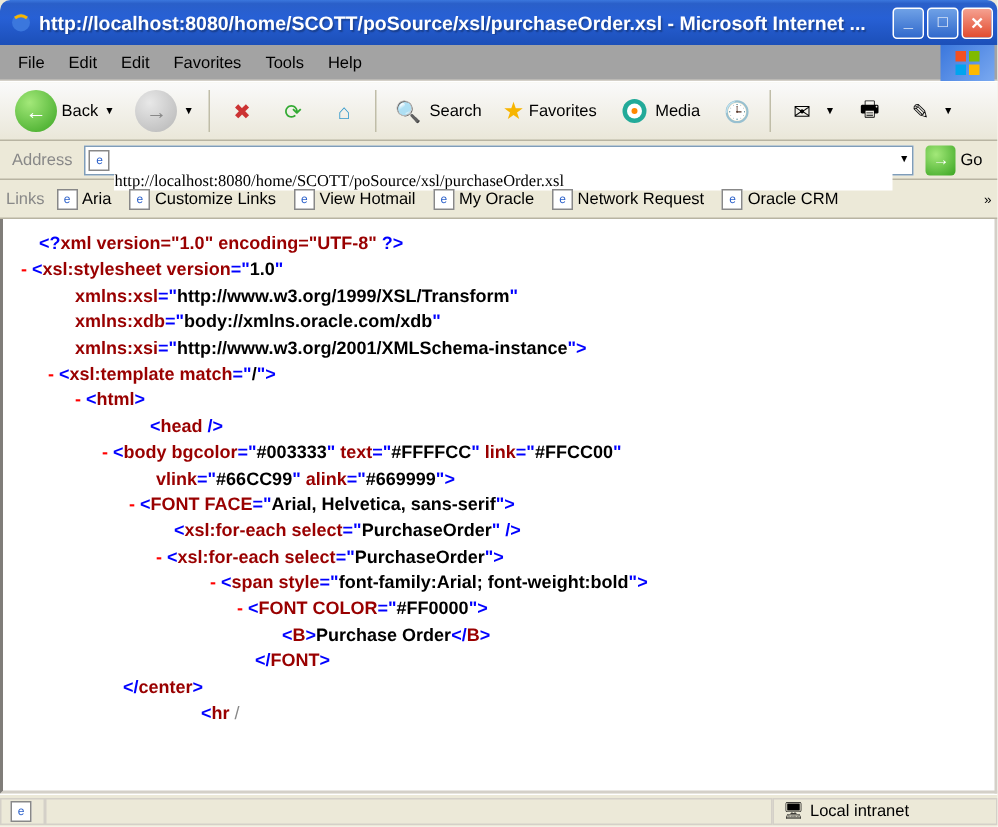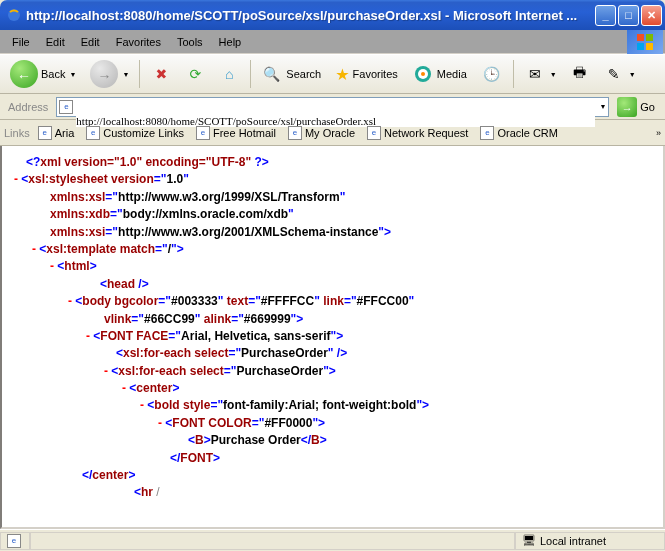--- a/index.html
+++ b/index.html
@@ -149,21 +149,21 @@
   <span class="lnk">
       <span class="pgicon">e</span>
       <span>Aria</span>
     </span>
   <span class="lnk">
       <span class="pgicon">e</span>
       <span>Customize Links</span>
     </span>
   <span class="lnk">
       <span class="pgicon">e</span>
-      <span>Free Hotmail</span>
+      <span>View Hotmail</span>
     </span>
   <span class="lnk">
       <span class="pgicon">e</span>
       <span>My Oracle</span>
     </span>
   <span class="lnk">
       <span class="pgicon">e</span>
       <span>Network Request</span>
     </span>
   <span class="lnk">
@@ -181,22 +181,21 @@
 <div style="margin-left:24px"><span class="r">xmlns:xdb</span><span class="b">="</span><span class="k">body://xmlns.oracle.com/xdb</span><span class="b">"</span></div>
 <div style="margin-left:24px"><span class="r">xmlns:xsi</span><span class="b">="</span><span class="k">http://www.w3.org/2001/XMLSchema-instance</span><span class="b">"&gt;</span></div>
 <div style="margin-left:6px"><span class="tg">- </span><span class="b">&lt;</span><span class="r">xsl:template match</span><span class="b">="</span><span class="k">/</span><span class="b">"&gt;</span></div>
 <div style="margin-left:24px"><span class="tg">- </span><span class="b">&lt;</span><span class="r">html</span><span class="b">&gt;</span></div>
 <div style="margin-left:74px"><span class="b">&lt;</span><span class="r">head</span><span class="b"> /&gt;</span></div>
 <div style="margin-left:42px"><span class="tg">- </span><span class="b">&lt;</span><span class="r">body bgcolor</span><span class="b">="</span><span class="k">#003333</span><span class="b">" </span><span class="r">text</span><span class="b">="</span><span class="k">#FFFFCC</span><span class="b">" </span><span class="r">link</span><span class="b">="</span><span class="k">#FFCC00</span><span class="b">"</span></div>
 <div style="margin-left:78px"><span class="r">vlink</span><span class="b">="</span><span class="k">#66CC99</span><span class="b">" </span><span class="r">alink</span><span class="b">="</span><span class="k">#669999</span><span class="b">"&gt;</span></div>
 <div style="margin-left:60px"><span class="tg">- </span><span class="b">&lt;</span><span class="r">FONT FACE</span><span class="b">="</span><span class="k">Arial, Helvetica, sans-serif</span><span class="b">"&gt;</span></div>
 <div style="margin-left:90px"><span class="b">&lt;</span><span class="r">xsl:for-each select</span><span class="b">="</span><span class="k">PurchaseOrder</span><span class="b">" /&gt;</span></div>
 <div style="margin-left:78px"><span class="tg">- </span><span class="b">&lt;</span><span class="r">xsl:for-each select</span><span class="b">="</span><span class="k">PurchaseOrder</span><span class="b">"&gt;</span></div>
-<div style="margin-left:96px"><span class="tg">- </span><span class="b">&lt;</span><span class="r">center</span><span class="b">&gt;</span></div>
-<div style="margin-left:114px"><span class="tg">- </span><span class="b">&lt;</span><span class="r">bold style</span><span class="b">="</span><span class="k">font-family:Arial; font-weight:bold</span><span class="b">"&gt;</span></div>
+<div style="margin-left:114px"><span class="tg">- </span><span class="b">&lt;</span><span class="r">span style</span><span class="b">="</span><span class="k">font-family:Arial; font-weight:bold</span><span class="b">"&gt;</span></div>
 <div style="margin-left:132px"><span class="tg">- </span><span class="b">&lt;</span><span class="r">FONT COLOR</span><span class="b">="</span><span class="k">#FF0000</span><span class="b">"&gt;</span></div>
 <div style="margin-left:162px"><span class="b">&lt;</span><span class="r">B</span><span class="b">&gt;</span><span class="k">Purchase Order</span><span class="b">&lt;/</span><span class="r">B</span><span class="b">&gt;</span></div>
 <div style="margin-left:144px"><span class="b">&lt;/</span><span class="r">FONT</span><span class="b">&gt;</span></div>
 <div style="margin-left:56px"><span class="b">&lt;/</span><span class="r">center</span><span class="b">&gt;</span></div>
 <div style="margin-left:108px"><span class="b">&lt;</span><span class="r">hr</span><span class="g"> /</span></div>
 </div>
 </div>
 
 <div class="statusbar">
   <div class="cell" style="flex:0 0 30px">

